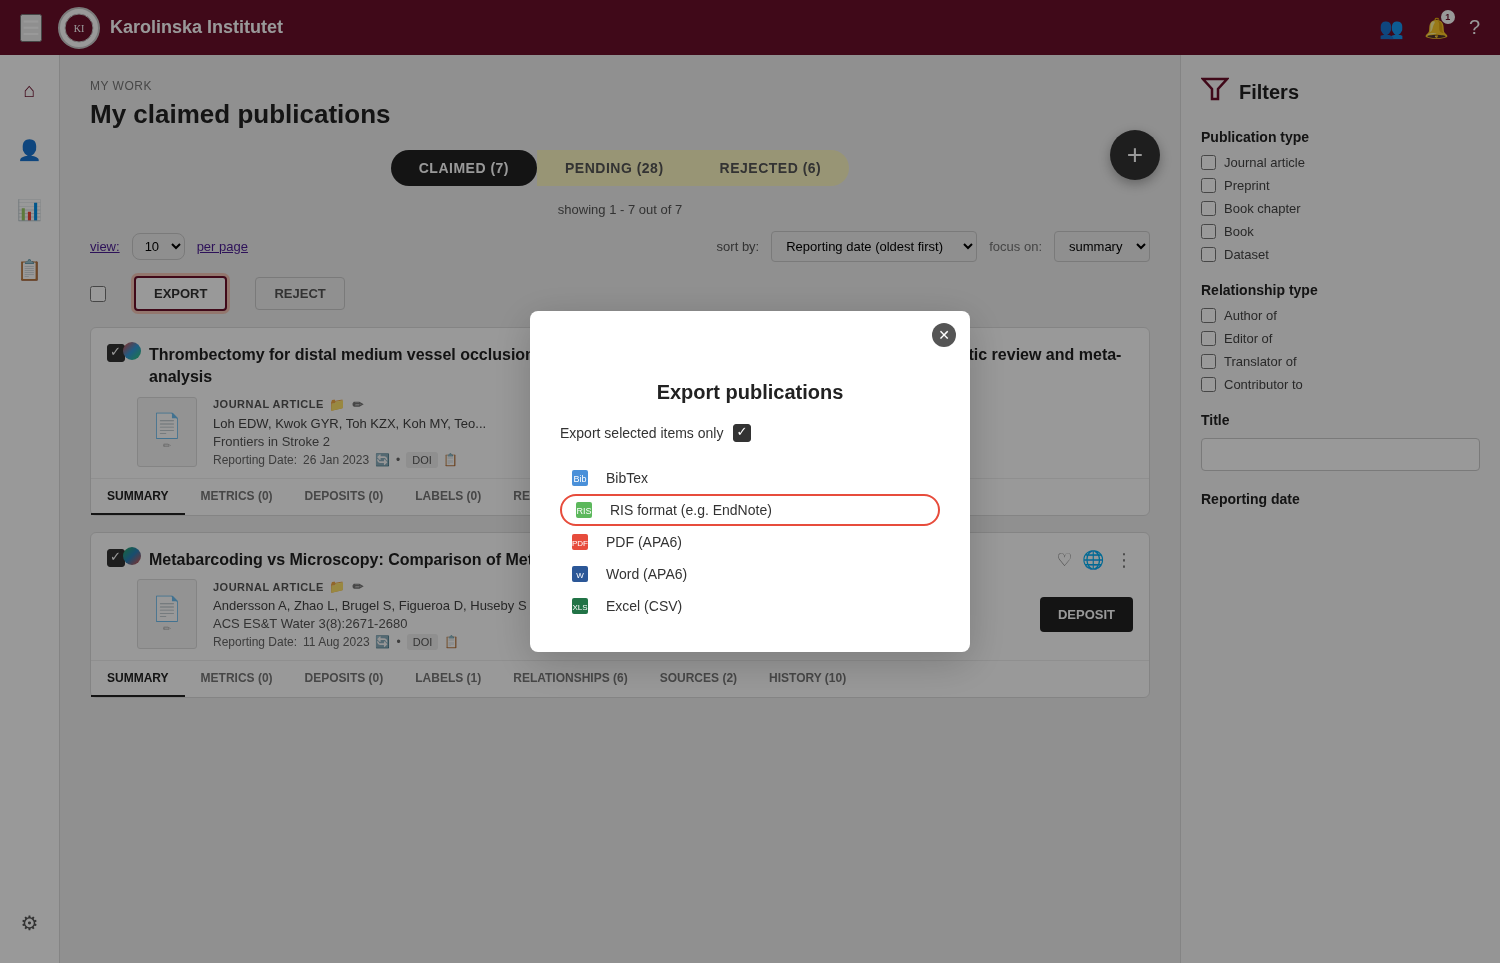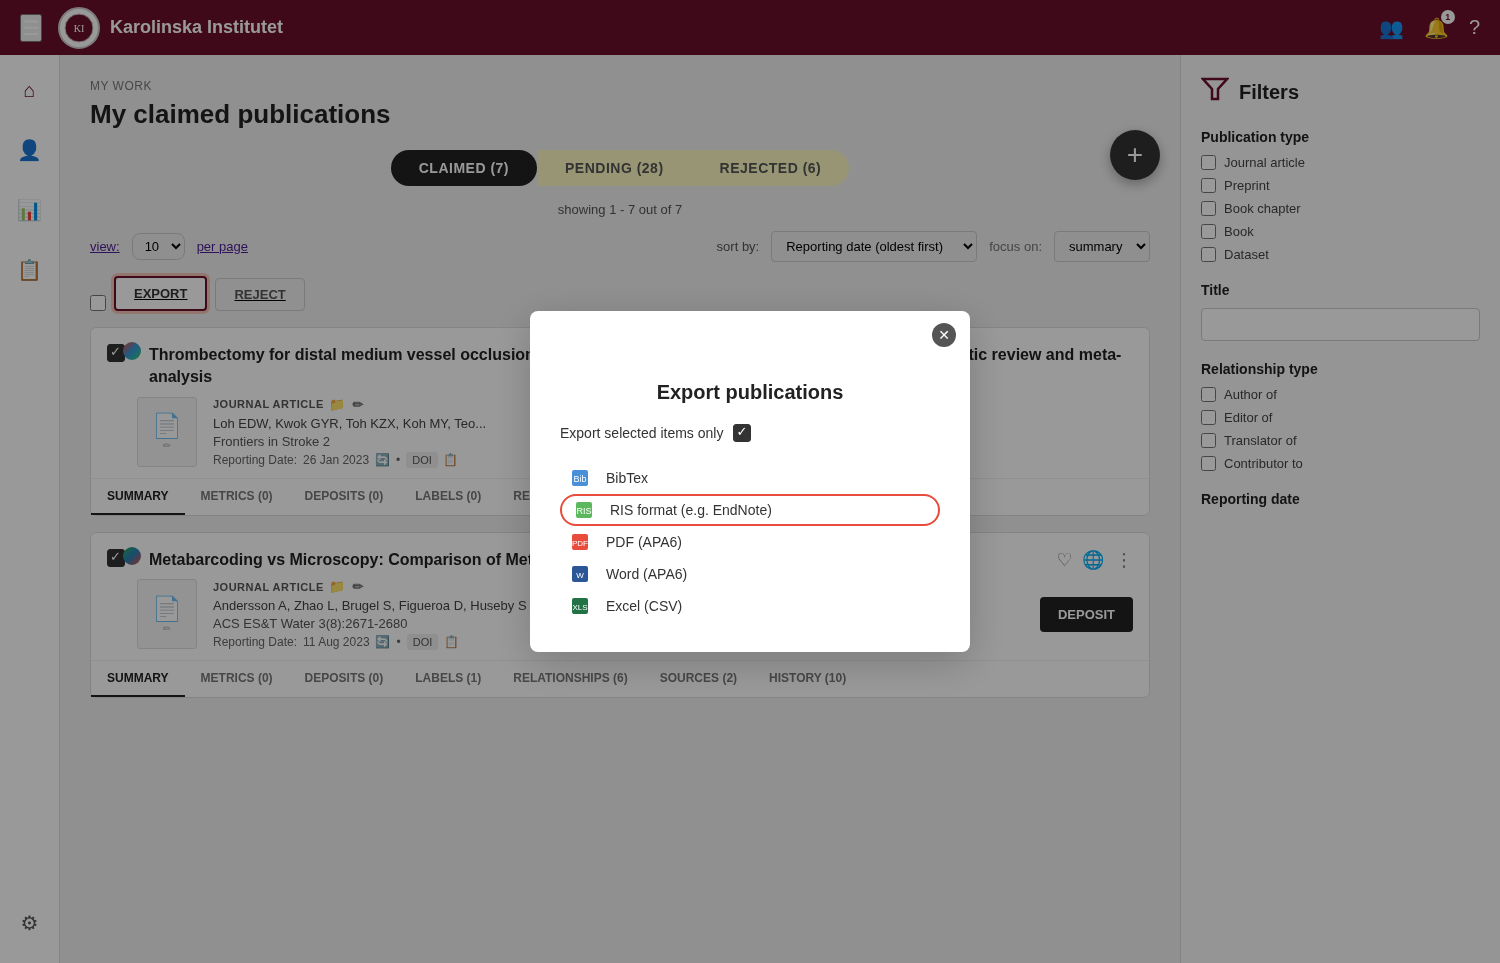--- a/index.html
+++ b/index.html
@@ -167,24 +167,23 @@
     .focus-select {
       padding: 6px 10px;
       border: 1px solid #ccc;
       border-radius: 4px;
       font-size: 13px;
     }
 
     
     .action-row {
       display: flex;
-      align-items: flex-end;
-      gap: 8px;
+      align-items: center;
+      gap: 28px;
       margin-bottom: 16px;
-      text-decoration: underline;
     }
     .checkbox-all {
       width: 16px; height: 16px;
       cursor: pointer;
     }
     .btn-export {
       background: #fff;
       border: 2px solid #6b0f2b;
       color: #333;
       padding: 8px 18px;
@@ -712,42 +711,42 @@
       <input type="checkbox" class="filter-checkbox" style="">
       <label class="filter-label">Book</label>
     </div>
     <div class="filter-option">
       <input type="checkbox" class="filter-checkbox" style="">
       <label class="filter-label">Dataset</label>
     </div>
   </div>
 
   <div class="filter-section">
-    <div class="filter-section-title">Title</div>
-    <input type="text" class="filter-input" style="">
-  </div>
-
-  <div class="filter-section">
     <div class="filter-section-title">Relationship type</div>
     <div class="filter-option">
       <input type="checkbox" class="filter-checkbox" style="">
       <label class="filter-label">Author of</label>
     </div>
     <div class="filter-option">
       <input type="checkbox" class="filter-checkbox" style="">
       <label class="filter-label">Editor of</label>
     </div>
     <div class="filter-option">
       <input type="checkbox" class="filter-checkbox" style="">
       <label class="filter-label">Translator of</label>
     </div>
     <div class="filter-option">
       <input type="checkbox" class="filter-checkbox" style="">
       <label class="filter-label">Contributor to</label>
     </div>
+  </div>
+
+  <div class="filter-section">
+    <div class="filter-section-title">Title</div>
+    <input type="text" class="filter-input" style="">
   </div>
 
   <div class="filter-section">
     <div class="filter-section-title">Reporting date</div>
   </div>
 </aside>
 
 <button class="fab-btn">+</button>
 
 <div class="modal-overlay">

